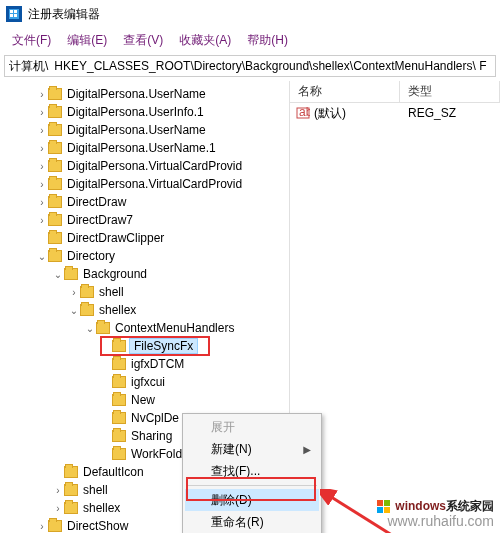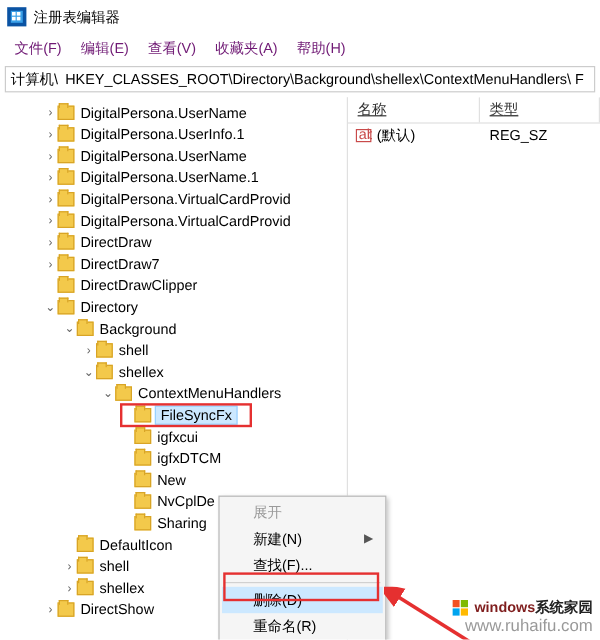--- a/index.html
+++ b/index.html
@@ -10,21 +10,21 @@
   .titlebar .title { font-size: 12px; color: #000; }
   .menubar { display: flex; gap: 4px; padding: 2px 6px; font-size: 12px; color: #701a75; }
   .menubar span { padding: 2px 6px; cursor: default; }
   .addressbar { display: flex; align-items: center; border: 1px solid #ccc; margin: 2px 4px 4px 4px; height: 22px; font-size: 12px; }
   .addressbar .label { padding: 0 4px; white-space: nowrap; }
   .addressbar .path { flex: 1; white-space: nowrap; overflow: hidden; padding: 0 2px; }
   .main { display: flex; height: calc(100% - 80px); position: relative; }
   .treepane { width: 290px; border-right: 1px solid #e0e0e0; overflow: hidden; position: relative; }
   .listpane { flex: 1; overflow: hidden; }
   .listheader { display: flex; border-bottom: 1px solid #e0e0e0; height: 22px; align-items: center; }
-  .listheader .col { padding: 0 8px; font-size: 12px; color: #333; border-right: 1px solid #e0e0e0; height: 100%; display: flex; align-items: center; text-decoration: underline; }
+  .listheader .col { padding: 0 8px; font-size: 12px; color: #333; border-right: 1px solid #e0e0e0; height: 100%; display: flex; align-items: center; }
   .col-name { width: 110px; }
   .col-type { flex: 1; }
   .listrow { display: flex; align-items: center; height: 20px; padding-left: 6px; }
   .listrow .value-icon { width: 14px; height: 14px; margin-right: 4px; display: flex; align-items: center; justify-content: center; }
   .listrow .vname { width: 94px; font-size: 12px; }
   .listrow .vtype { font-size: 12px; }
   .tree { padding: 4px 0; font-size: 12px; color: #000; }
   .node { display: flex; align-items: center; height: 18px; position: relative; }
   .toggle { width: 12px; text-align: center; color: #666; font-size: 10px; cursor: pointer; user-select: none; }
   .folder-icon { width: 14px; height: 12px; background: #f3c94b; border: 1px solid #d8a426; margin-right: 3px; position: relative; }
@@ -159,41 +159,46 @@
           <div class="node depth4 selected">
             <span class="toggle"></span>
             <span class="folder-icon"></span>
             <span class="label">FileSyncFx</span>
           </div>
           <div class="highlight-red" style="position: absolute; left: 100px; top: -1px; width: 110px; height: 20px; pointer-events: none;"></div>
         </div>
         <div class="node depth4">
           <span class="toggle"></span>
           <span class="folder-icon"></span>
+          <span class="label">igfxDTCM</span>
+        </div>
+        <div class="node depth4">
+          <span class="toggle"></span>
+          <span class="folder-icon"></span>
           <span class="label">igfxcui</span>
         </div>
         <div class="node depth4">
           <span class="toggle"></span>
           <span class="folder-icon"></span>
-          <span class="label">igfxDTCM</span>
-        </div>
-        <div class="node depth4">
-          <span class="toggle"></span>
-          <span class="folder-icon"></span>
           <span class="label">New</span>
         </div>
         <div class="node depth4">
           <span class="toggle"></span>
           <span class="folder-icon"></span>
           <span class="label">NvCplDe</span>
         </div>
         <div class="node depth4">
           <span class="toggle"></span>
           <span class="folder-icon"></span>
           <span class="label">Sharing</span>
+        </div>
+        <div class="node depth4">
+          <span class="toggle"></span>
+          <span class="folder-icon"></span>
+          <span class="label">WorkFold</span>
         </div>
         <div class="node depth1">
           <span class="toggle"></span>
           <span class="folder-icon"></span>
           <span class="label">DefaultIcon</span>
         </div>
         <div class="node depth1">
           <span class="toggle">›</span>
           <span class="folder-icon"></span>
           <span class="label">shell</span>

